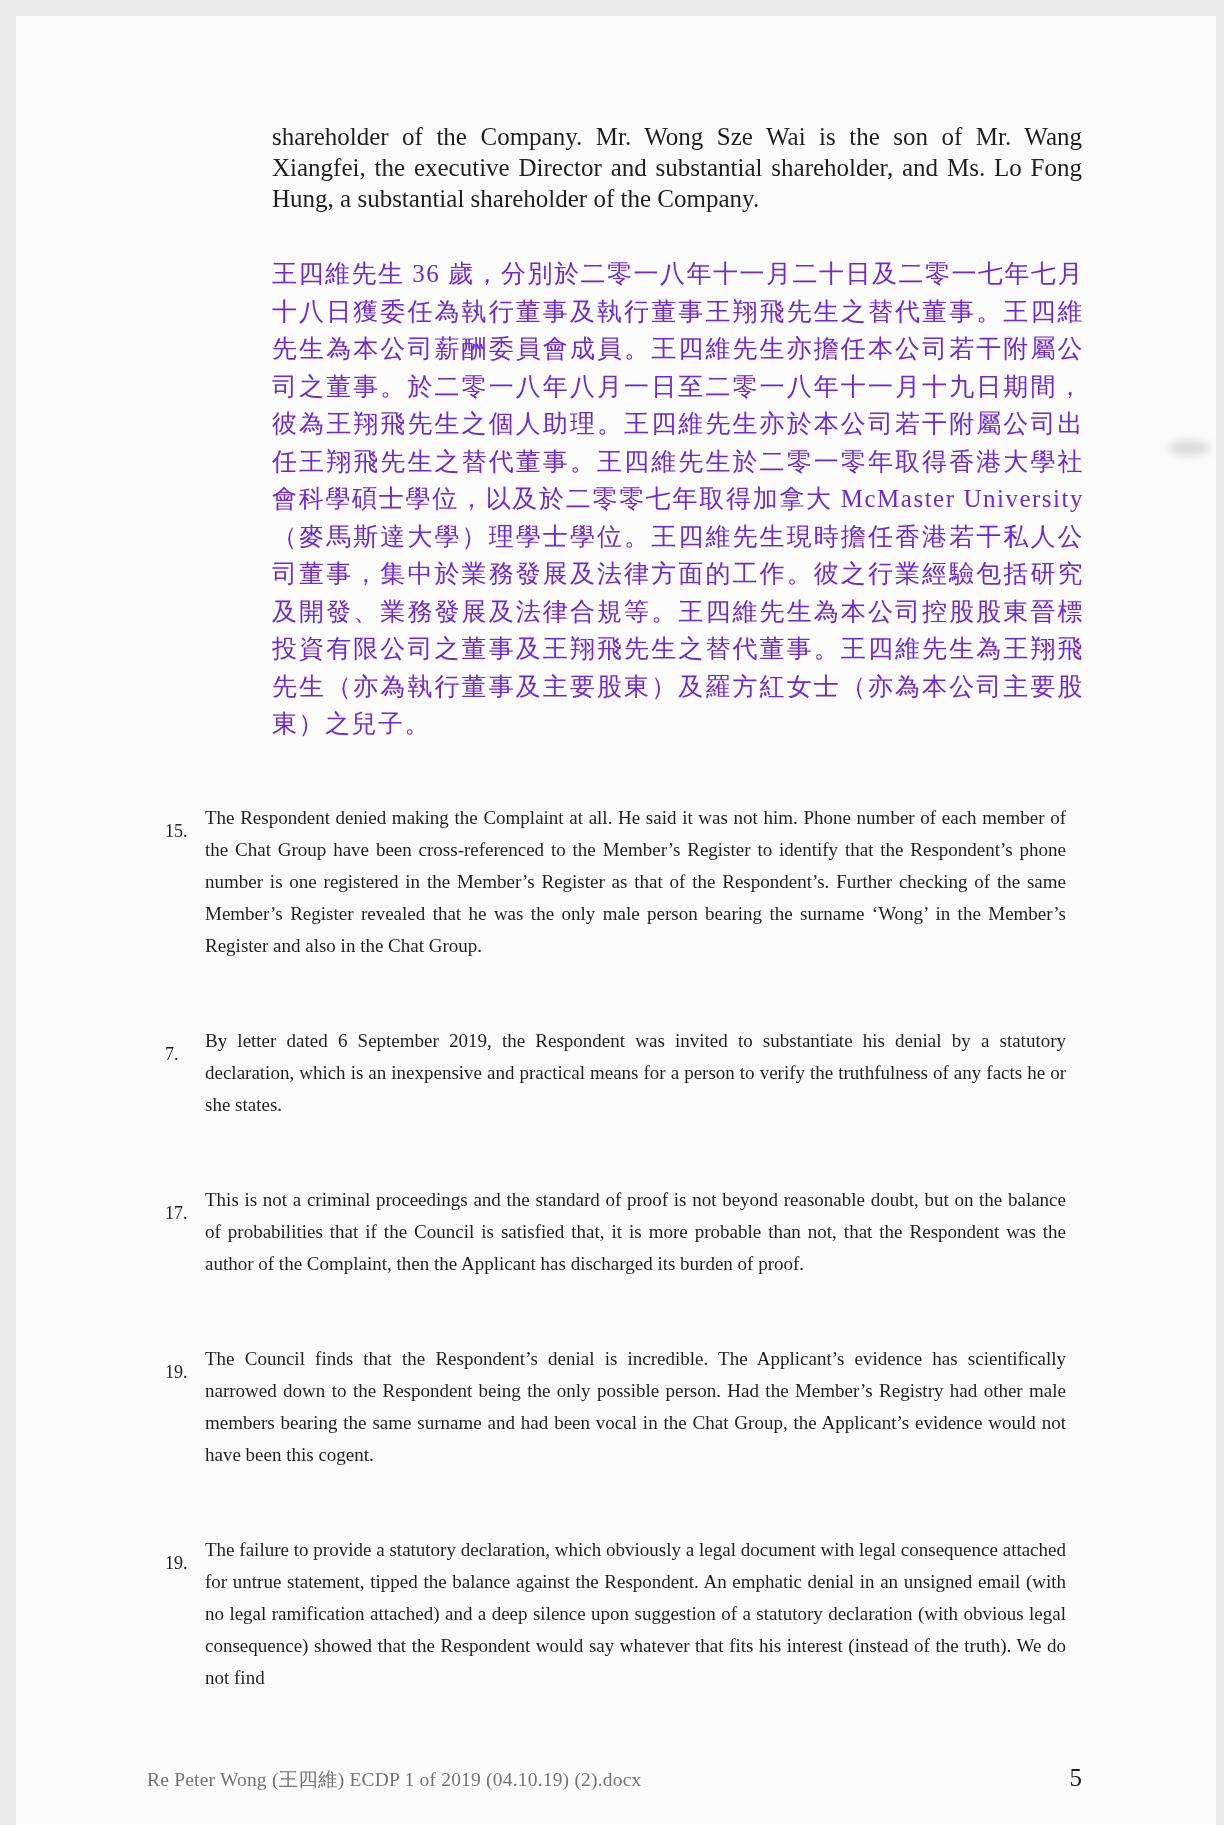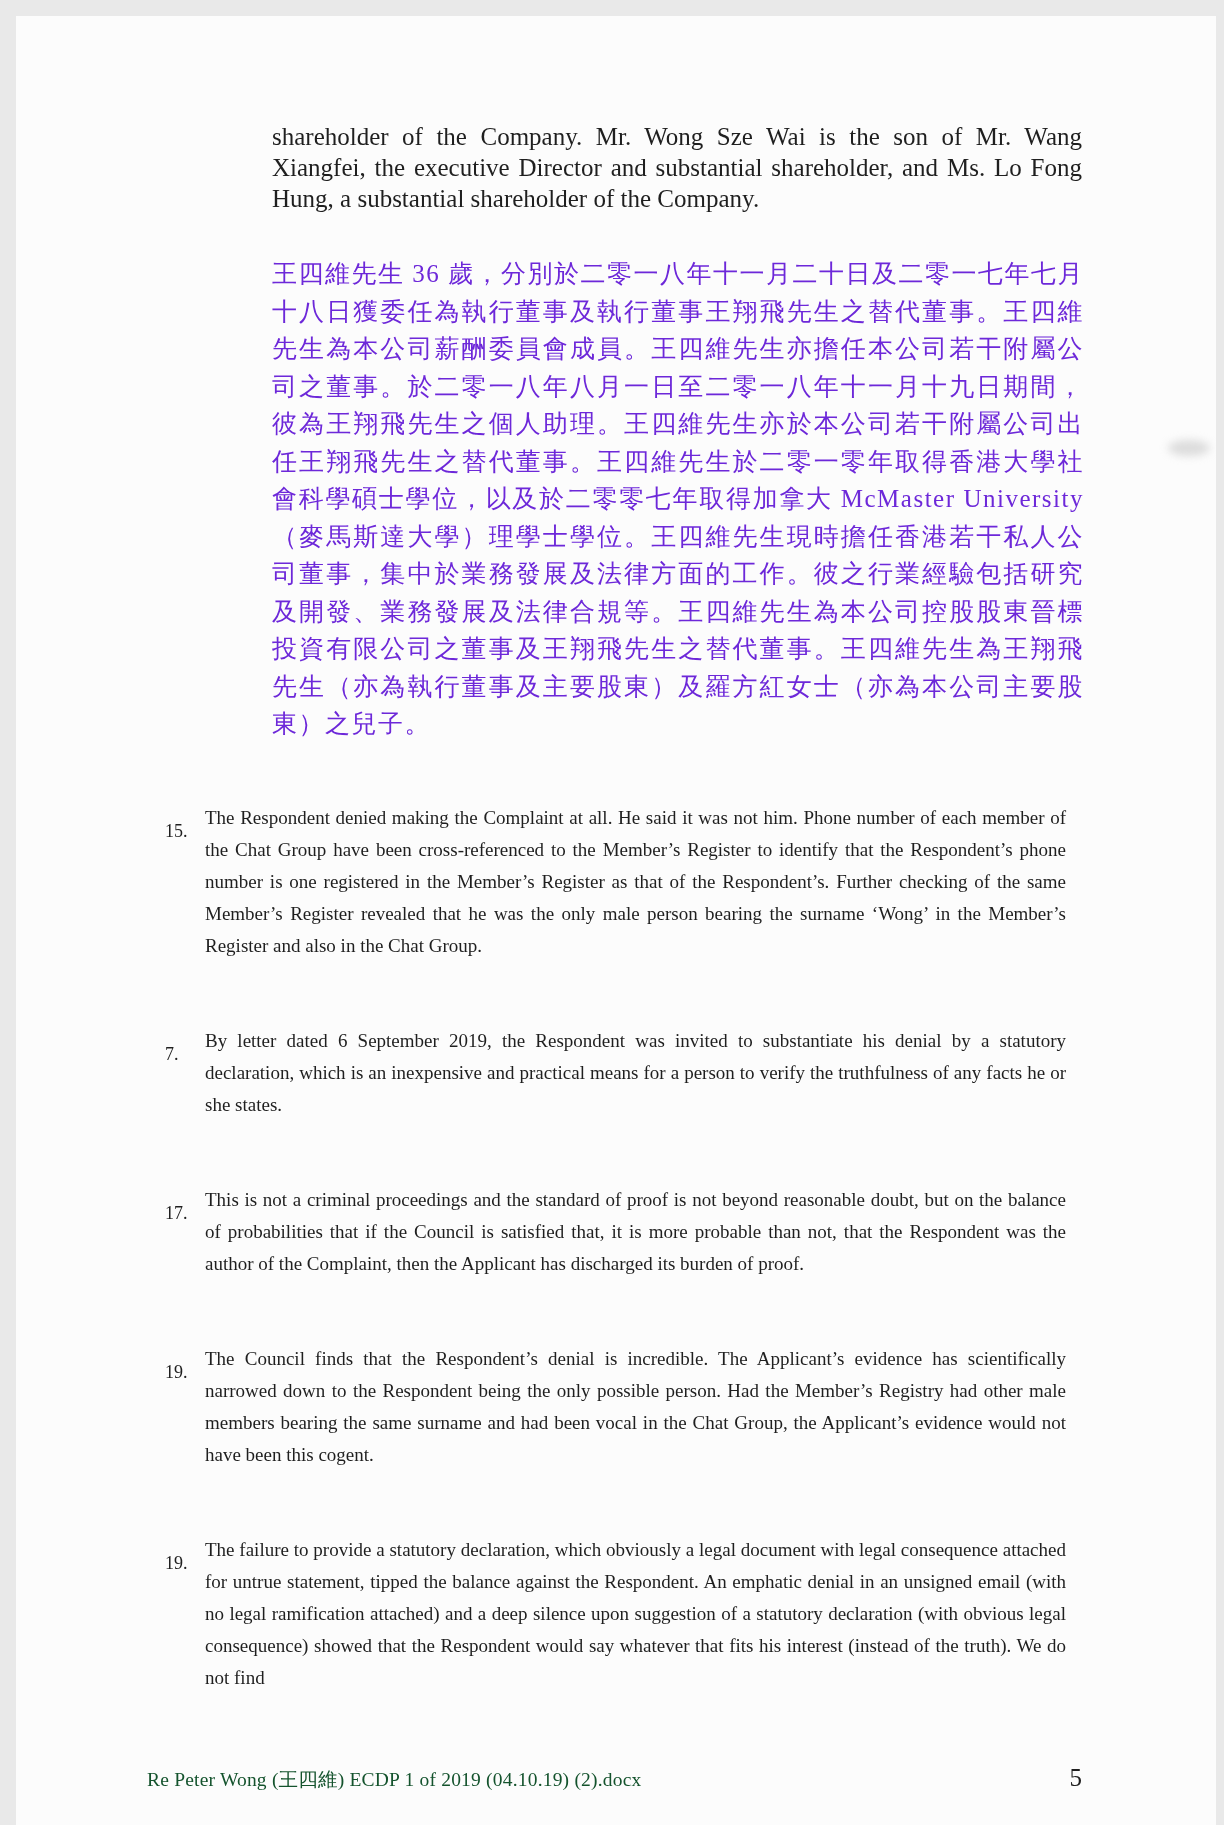--- a/index.html
+++ b/index.html
@@ -71,21 +71,21 @@
     left: 115px;
     right: 142px;
     top: 1732px;
     display: flex;
     justify-content: space-between;
     align-items: baseline;
   }
   .footer-filename {
     font-size: 19.5px;
     letter-spacing: 0.2px;
-    color: #14532d;
+    color: #737373;
   }
   .page-number {
     font-size: 25px;
     color: #1f1f1f;
   }
 </style>
 </head>
 <body>
 
 <div class="doc-page">

